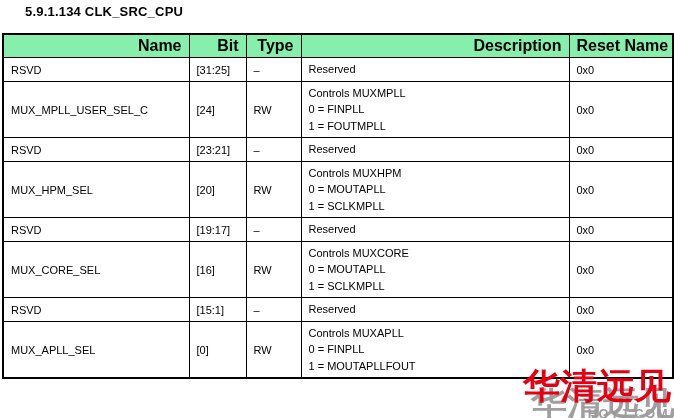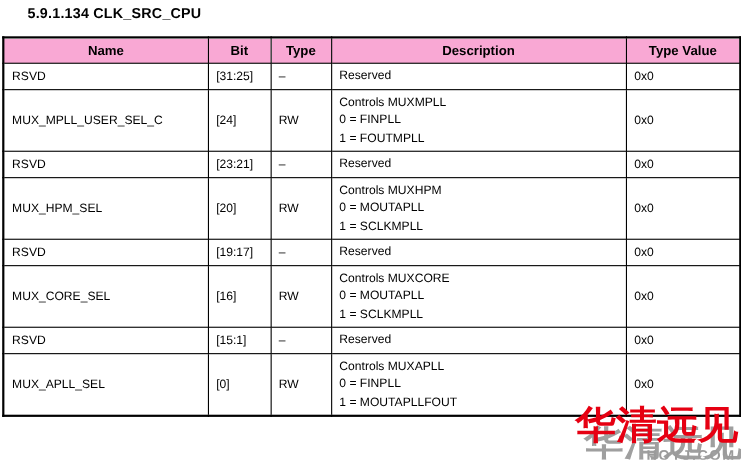--- a/index.html
+++ b/index.html
@@ -57,24 +57,24 @@
     font-size: 11px;
     padding: 2px 7px;
     vertical-align: middle;
     overflow: hidden;
     white-space: nowrap;
   }
   table.reg {
     border: 2px solid #000;
   }
   table.reg thead th {
-    background: #f9a8d4;
-    font-weight: bold;
-    font-size: 12px;
-    text-align: center;
+    background: #86efac;
+    font-weight: bold;
+    font-size: 16px;
+    text-align: right;
     height: 18px;
   }
   td.c-name { text-align: left; }
   td.c-bit, td.c-type, td.c-reset { text-align: left; }
   td.c-desc { text-align: left; }
   td.c-desc .line {
     display: block;
     line-height: 16.5px;
   }
   tr.row-single td { height: 19px; }
@@ -139,21 +139,21 @@
       <col style="width:55px">
       <col style="width:268px">
       <col style="width:104px">
     </colgroup>
     <thead>
       <tr>
         <th>Name</th>
         <th>Bit</th>
         <th>Type</th>
         <th>Description</th>
-        <th>Type Value</th>
+        <th>Reset Name</th>
       </tr>
     </thead>
     <tbody id="reg-body">
         <tr class="row-single">
     <td class="c-name">RSVD</td>
     <td class="c-bit">[31:25]</td>
     <td class="c-type">–</td>
     <td class="c-desc">
             <span class="line">Reserved</span>
           </td>

